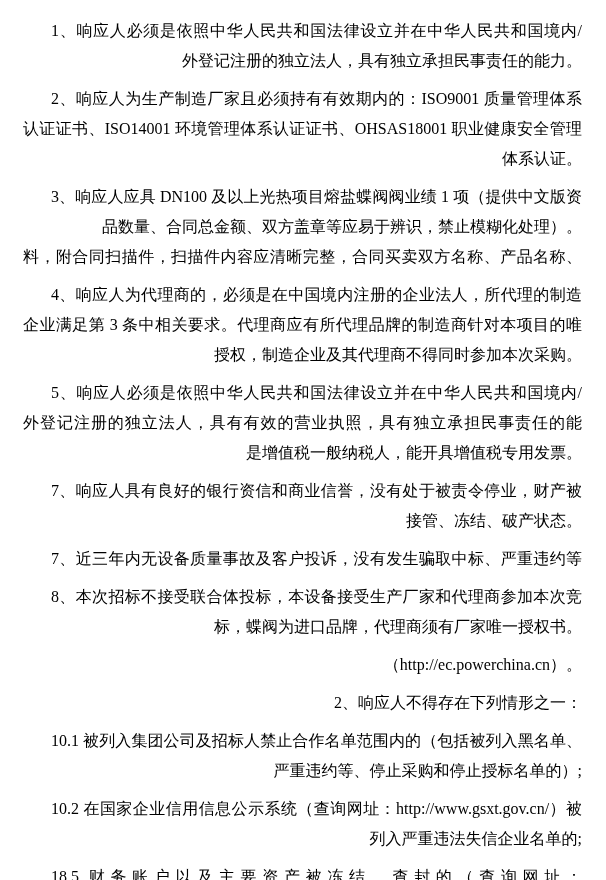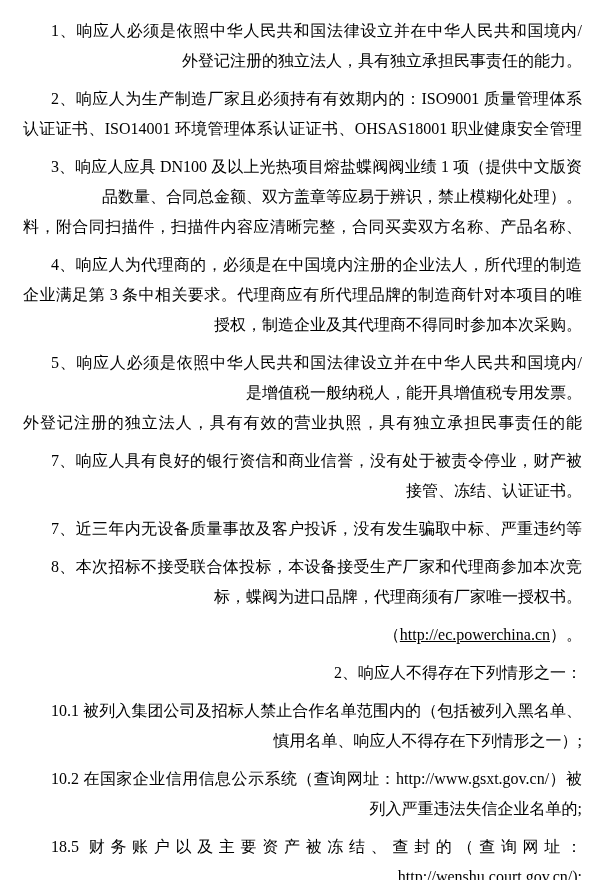--- a/index.html
+++ b/index.html
@@ -21,70 +21,71 @@
     height: 30px;
     text-align: right;
     overflow: hidden;
   }
   .line.justify {
     text-align: justify;
     text-align-last: justify;
     text-justify: inter-character;
   }
   .line.indent { padding-left: 28px; }
-  .underline { text-decoration: underline; }
+  .underline { }
 </style>
 </head>
 <body>
 
 <div class="page">
   <div id="doc">
       <div class="para">
         <div class="line indent justify">1、响应人必须是依照中华人民共和国法律设立并在中华人民共和国境内/</div>
         <div class="line">外登记注册的独立法人，具有独立承担民事责任的能力。</div>
       </div>
       <div class="para">
         <div class="line indent justify">2、响应人为生产制造厂家且必须持有有效期内的：ISO9001 质量管理体系</div>
         <div class="line justify">认证证书、ISO14001 环境管理体系认证证书、OHSAS18001 职业健康安全管理</div>
+        <div class="line">体系认证。</div>
       </div>
       <div class="para">
         <div class="line indent justify">3、响应人应具 DN100 及以上光热项目熔盐蝶阀阀业绩 1 项（提供中文版资</div>
         <div class="line">品数量、合同总金额、双方盖章等应易于辨识，禁止模糊化处理）。</div>
         <div class="line justify">料，附合同扫描件，扫描件内容应清晰完整，合同买卖双方名称、产品名称、产</div>
       </div>
       <div class="para">
         <div class="line indent justify">4、响应人为代理商的，必须是在中国境内注册的企业法人，所代理的制造</div>
         <div class="line justify">企业满足第 3 条中相关要求。代理商应有所代理品牌的制造商针对本项目的唯一</div>
         <div class="line">授权，制造企业及其代理商不得同时参加本次采购。</div>
       </div>
       <div class="para">
         <div class="line indent justify">5、响应人必须是依照中华人民共和国法律设立并在中华人民共和国境内/</div>
+        <div class="line justify">外登记注册的独立法人，具有有效的营业执照，具有独立承担民事责任的能力，</div>
         <div class="line">是增值税一般纳税人，能开具增值税专用发票。</div>
-        <div class="line justify">外登记注册的独立法人，具有有效的营业执照，具有独立承担民事责任的能力，</div>
       </div>
       <div class="para">
         <div class="line indent justify">7、响应人具有良好的银行资信和商业信誉，没有处于被责令停业，财产被</div>
-        <div class="line">接管、冻结、认证证书。</div>
+        <div class="line">接管、冻结、破产状态。</div>
       </div>
       <div class="para">
         <div class="line indent justify">7、近三年内无设备质量事故及客户投诉，没有发生骗取中标、严重违约等</div>
       </div>
       <div class="para">
         <div class="line indent justify">8、本次招标不接受联合体投标，本设备接受生产厂家和代理商参加本次竞</div>
         <div class="line">标，蝶阀为进口品牌，代理商须有厂家唯一授权书。</div>
       </div>
       <div class="para">
         <div class="line"><span>（</span><span class="underline">http://ec.powerchina.cn</span><span>）。</span></div>
       </div>
       <div class="para">
         <div class="line indent">2、响应人不得存在下列情形之一：</div>
       </div>
       <div class="para">
         <div class="line indent justify">10.1 被列入集团公司及招标人禁止合作名单范围内的（包括被列入黑名单、</div>
-        <div class="line">慎用名单、响应人不得存在下列情形之一）;</div>
+        <div class="line">严重违约等、停止采购和停止授标名单的）;</div>
       </div>
       <div class="para">
         <div class="line indent justify">10.2 在国家企业信用信息公示系统（查询网址：http://www.gsxt.gov.cn/）被</div>
         <div class="line">列入严重违法失信企业名单的;</div>
       </div>
       <div class="para">
         <div class="line indent justify">18.5 财务账户以及主要资产被冻结、查封的（查询网址：</div>
         <div class="line">http://wenshu.court.gov.cn/);</div>
       </div>
     </div>

